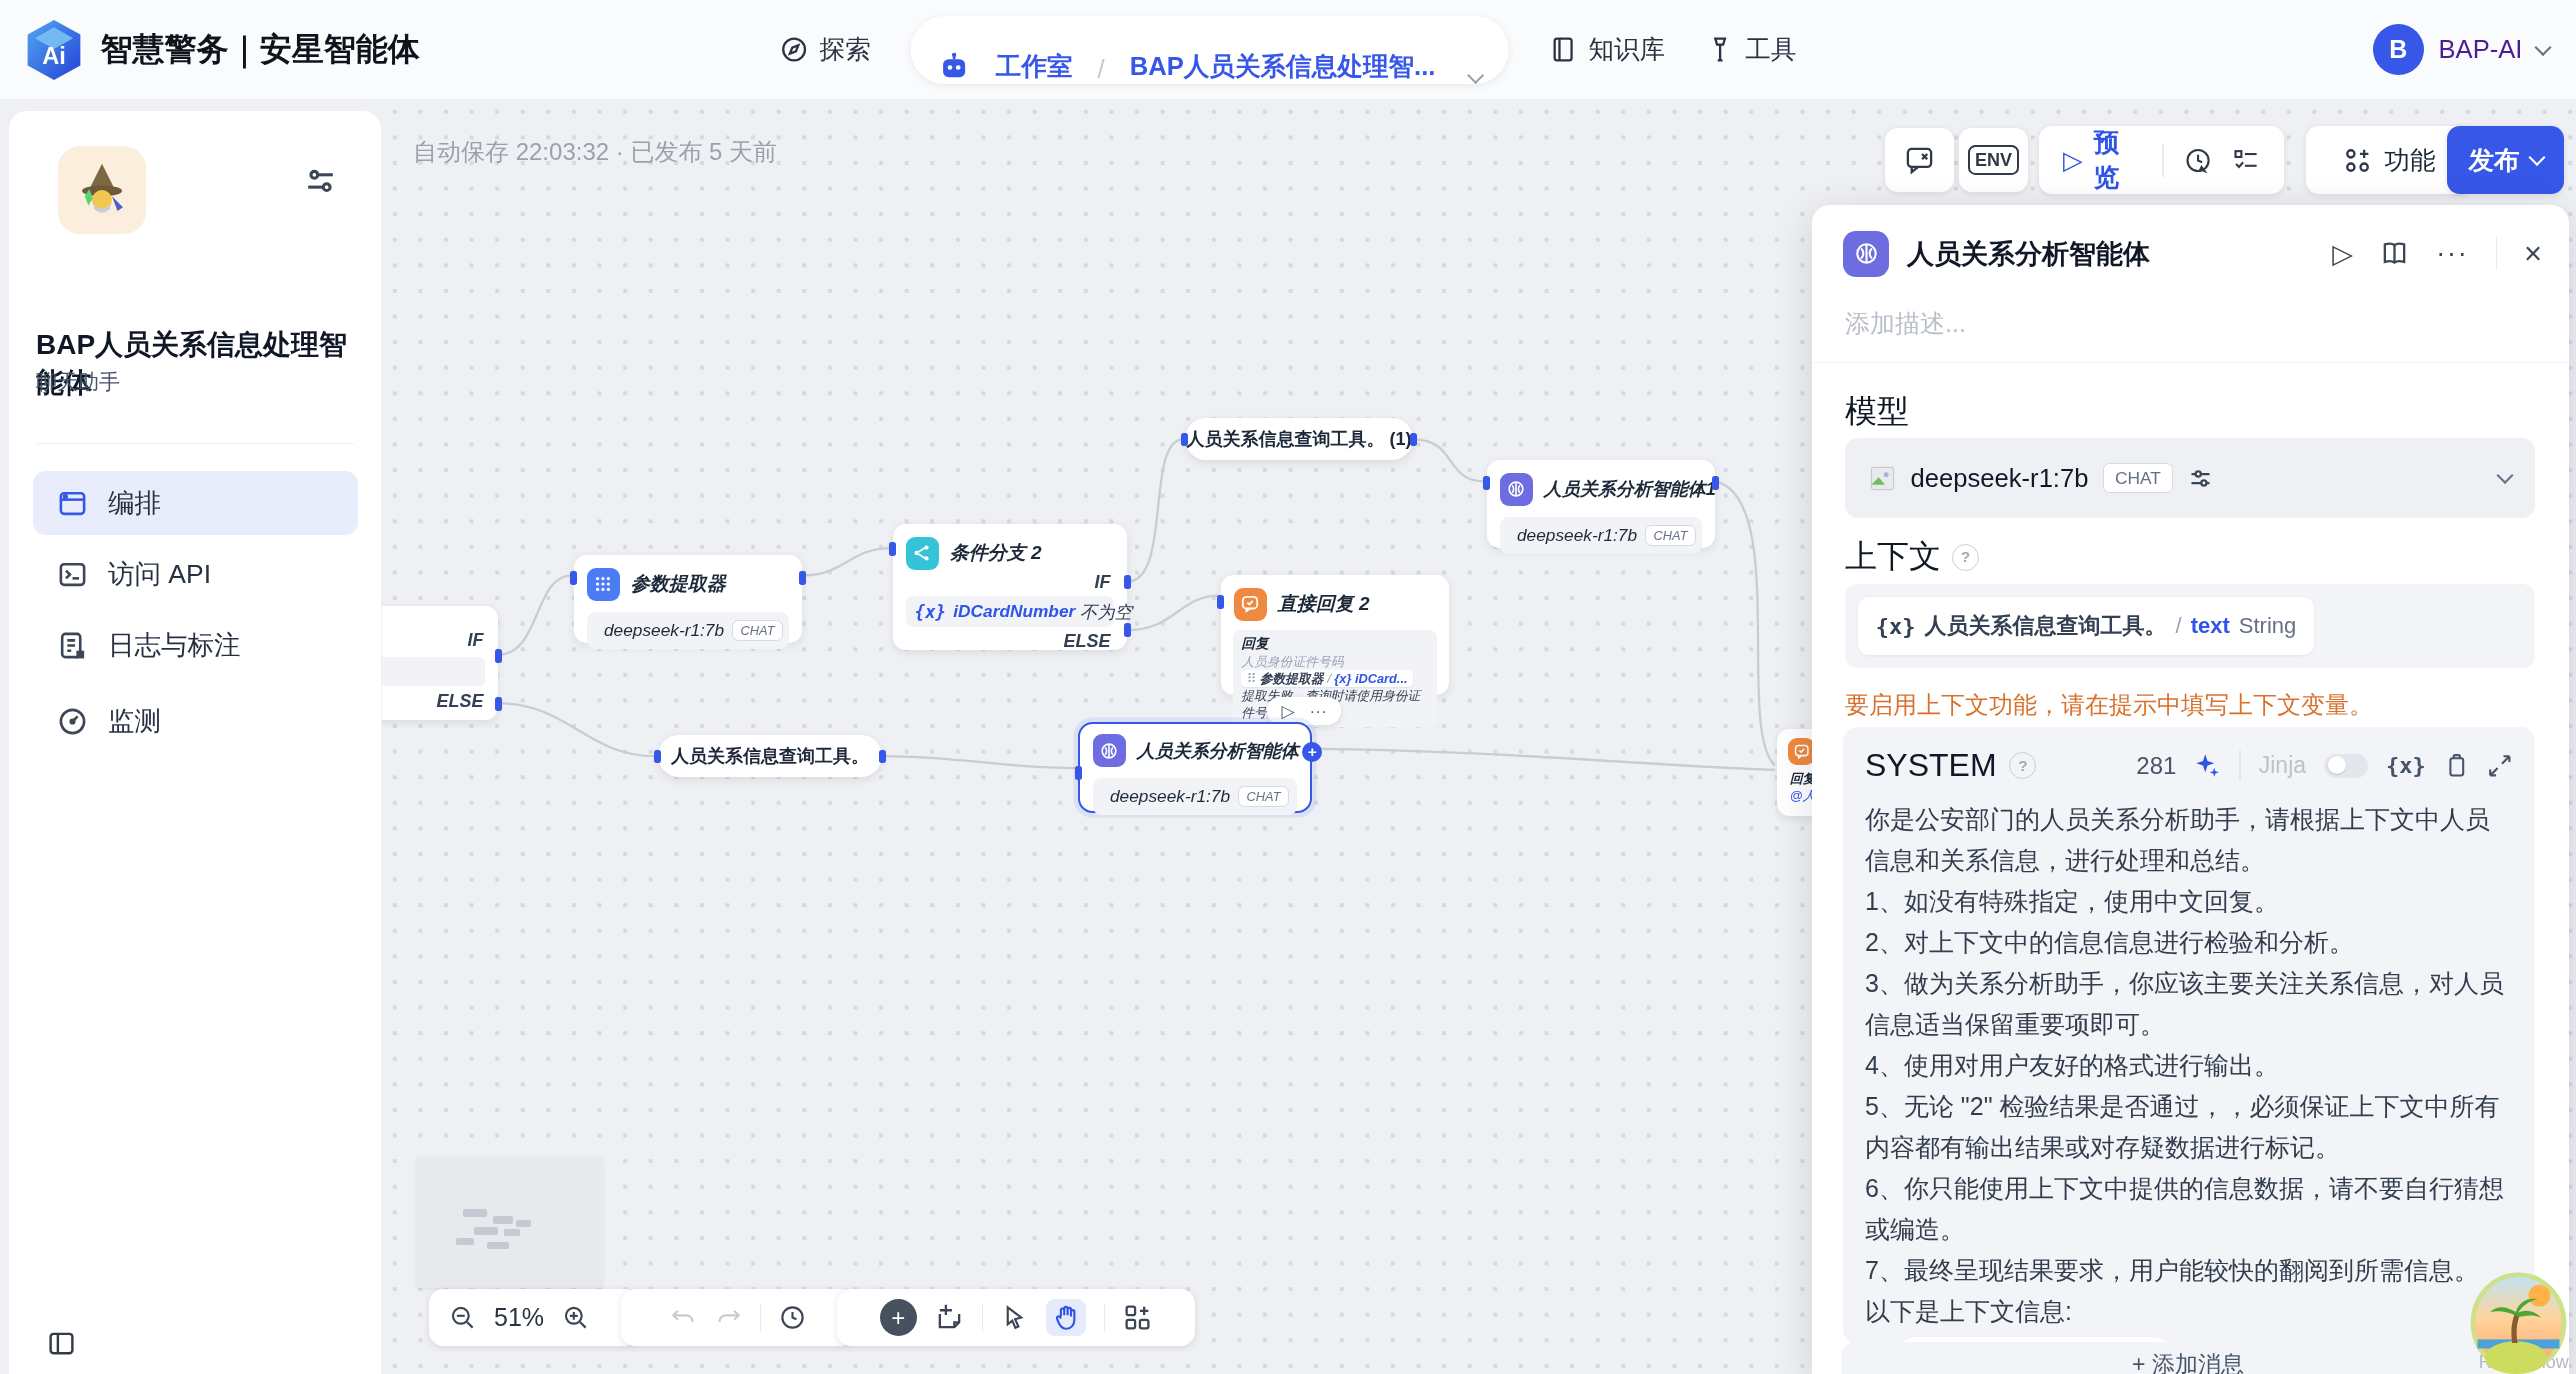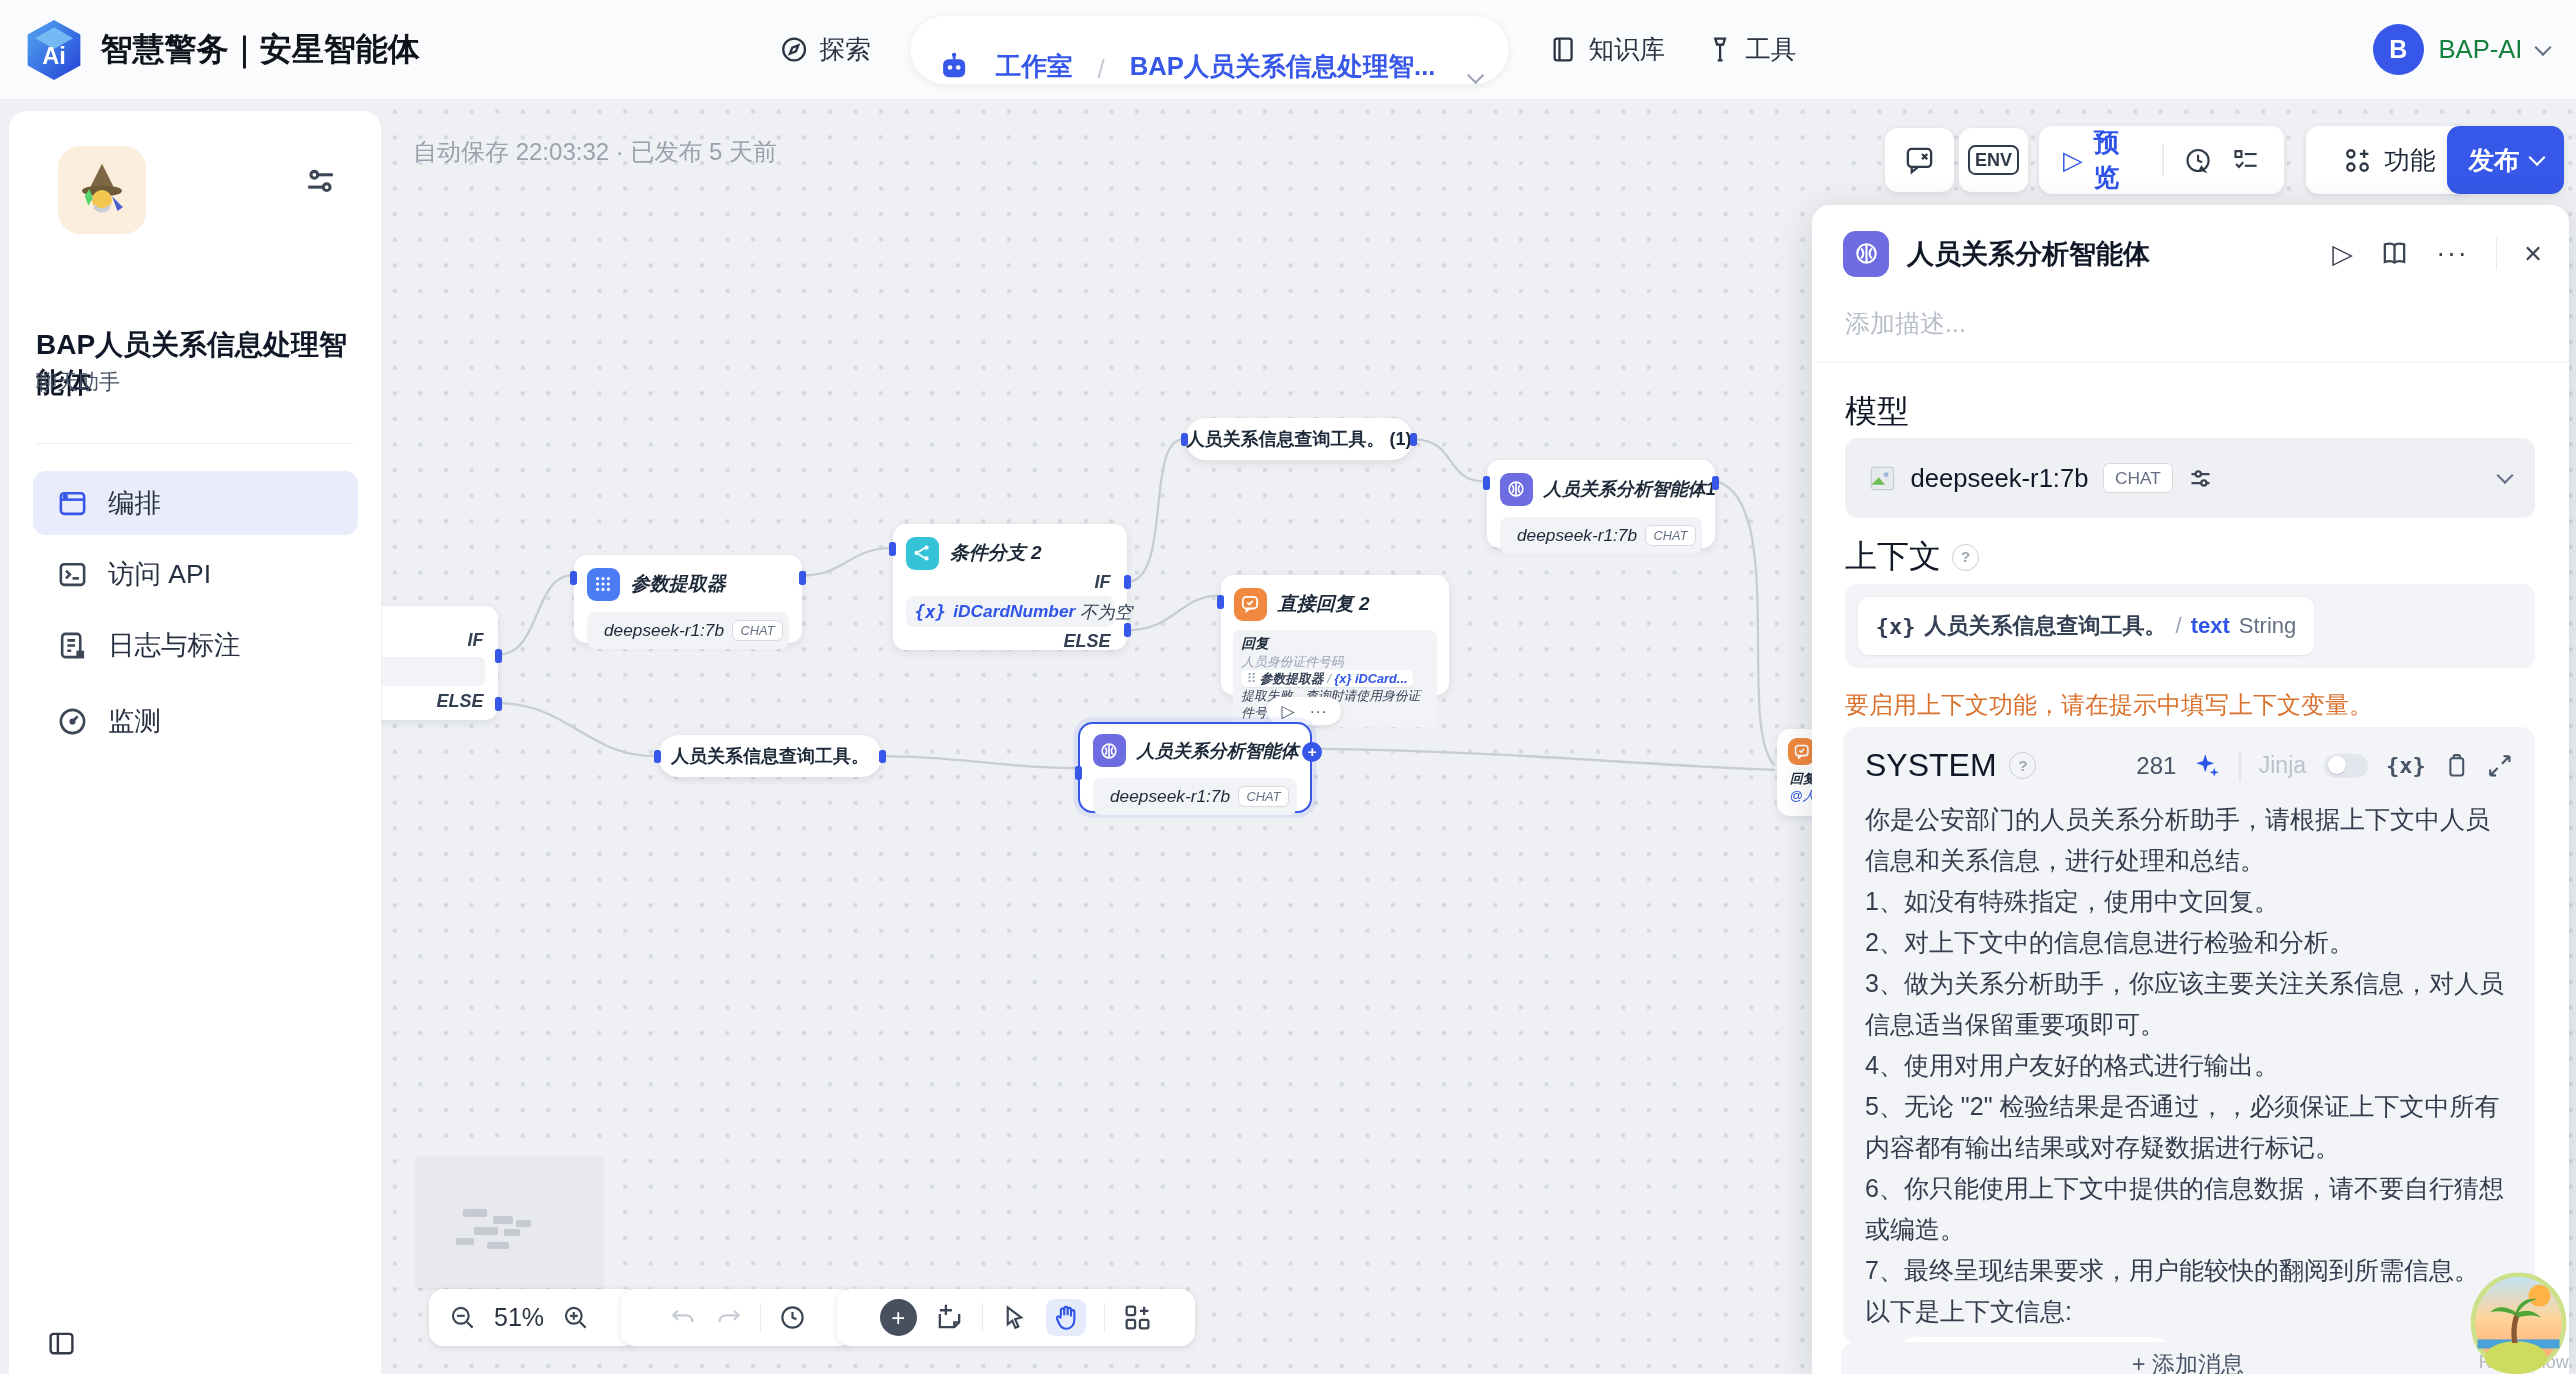--- a/index.html
+++ b/index.html
@@ -423,21 +423,21 @@
             <path d="M8 3 H16 L14.5 8 H9.5 Z"></path>
             <path d="M12 8 V21"></path>
             <path d="M10 21 H14"></path>
           </svg>
         <span>工具</span>
       </div>
     </div>
 
     <div id="userbox">
       <div class="avatarB">B</div>
-      <span style="font-size:25.6px;color:#15803d;">BAP-AI</span>
+      <span style="font-size:25.6px;color:#4c1d95;">BAP-AI</span>
       <span class="chev" style="color:#667085;"></span>
     </div>
   </div>
 
   <div id="sidebar" class="abs">
     <div class="s-avatar">
       <svg width="60" height="60" viewBox="0 0 66 66">
         <polygon points="33,4 48,34 18,34" fill="#7d6743"></polygon>
         <ellipse cx="33" cy="34" rx="22" ry="6" fill="#6f5a38"></ellipse>
         <circle cx="33" cy="44" r="11" fill="#f3c64f"></circle>

